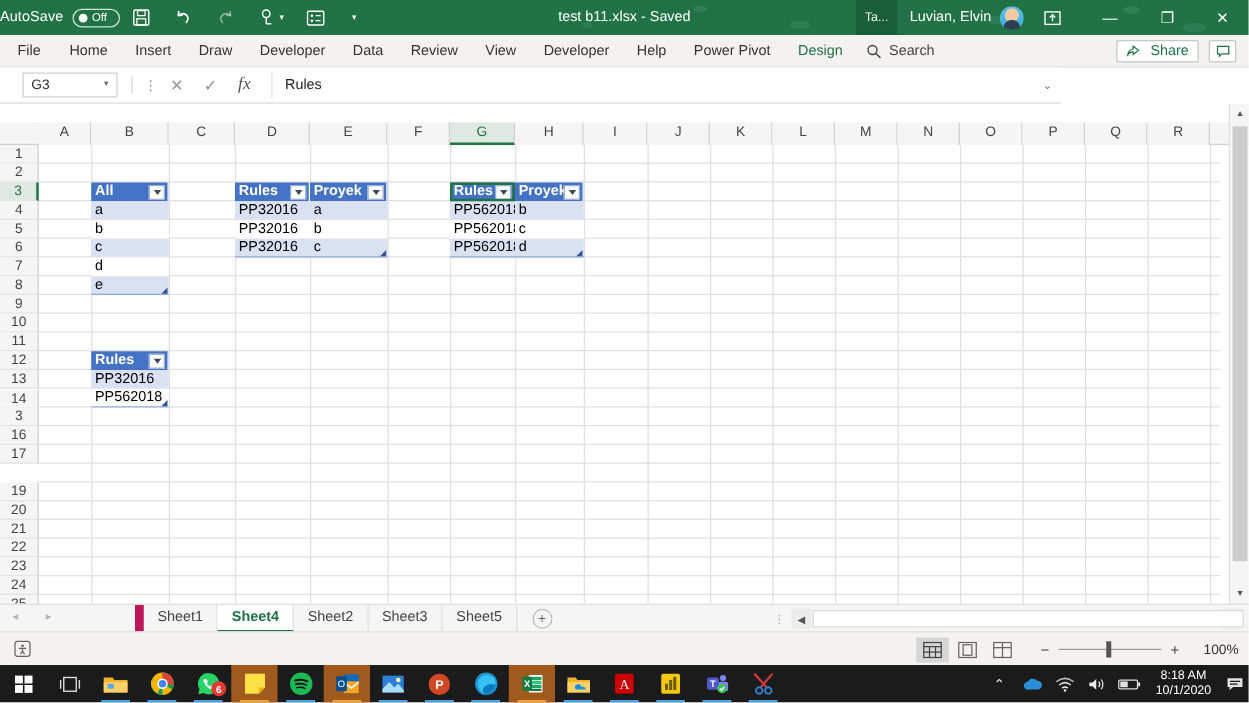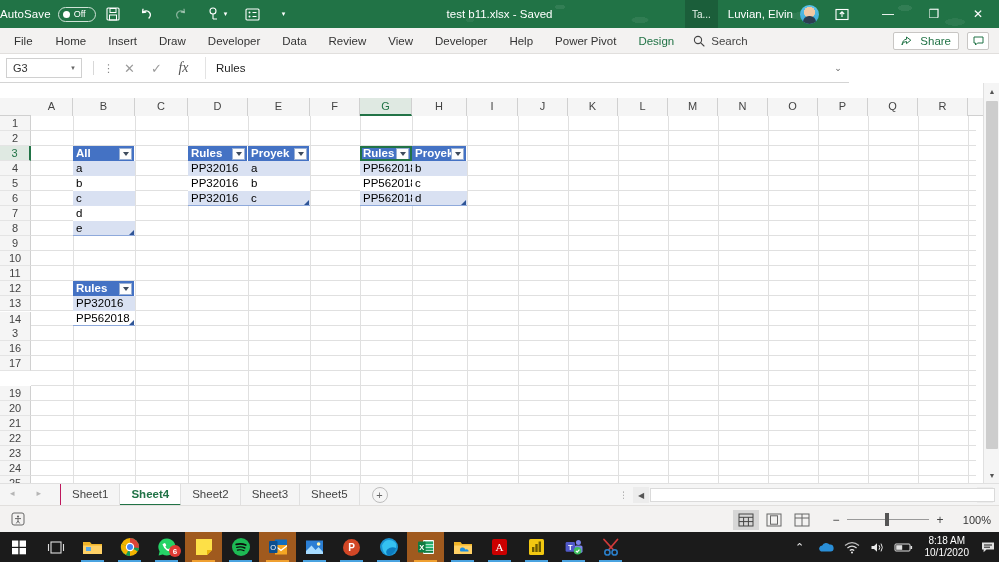--- a/index.html
+++ b/index.html
@@ -87,21 +87,21 @@
   .comment-btn {
     margin-left:8px; margin-right:6px; border:1px solid #c8c6c4; border-radius:2px;
     width:22px; height:18px; display:flex; align-items:center; justify-content:center;
     color:#217346; background:#fff; font-size:10px;
   }
 
   
   .fbar {
     position:absolute; left:0; top:54px; width:849px; height:29px;
     background:#fff; border-bottom:1px solid #d4d4d4;
-    display:flex; align-items:center;
+    display:flex; align-items:center;padding-left:12px;
   }
   .namebox {
     margin-left:6px; width:76px; height:20px; border:1px solid #d0d0d0; background:#fff;
     display:flex; align-items:center; font-size:11px; color:#333; padding-left:6px;
   }
   .namebox .nb-caret { margin-left:auto; margin-right:5px; font-size:6px; color:#666;}
   .fb-sep { width:1px; height:14px; background:#d8d8d8; margin:0 9px 0 11px;}
   .fb-dots { font-size:11px; color:#888; margin-right:2px;}
   .fb-btn { width:27px; height:22px; display:flex; align-items:center; justify-content:center; font-size:13px; color:#9a9a9a;}
   .fb-fx { font-style:italic; font-family:"Liberation Serif", serif; font-size:14px; color:#555;}
@@ -181,21 +181,21 @@
   .hscroll-area {
     position:absolute; left:0; top:483px; width:999px; height:22px; background:#f5f5f5;
     border-top:1px solid #e0e0e0;
   }
   .sheet-nav { position:absolute; left:10px; top:4px; display:flex; gap:22px; color:#b5b5b5; font-size:9px;}
   .tabs { position:absolute; left:60px; top:0; height:22px; display:flex; align-items:center; }
   .stab {
     font-size:11.5px; color:#444; padding:0 11px; height:22px; line-height:21px;
     border-right:1px solid #e0e0e0;
   }
-  .stab.first { border-left:1px solid #be185d; }
+  .stab.first { border-left:7px solid #be185d;margin-left:48px; }
   .stab.active { color:#217346; font-weight:bold; background:#fff; border-bottom:2px solid #217346; height:22px;}
   .addsheet { margin-left:12px; width:16px; height:16px; border-radius:50%; border:1px solid #bdbdbd; color:#666; font-size:11px; display:flex; align-items:center; justify-content:center;}
   .hsb { position:absolute; right:6px; top:3px; width:374px; height:16px; display:flex; align-items:center;}
   .hsb-dots { font-size:9px; color:#999; margin-right:5px;}
   .hsb-arrow { width:16px; height:16px; display:flex; align-items:center; justify-content:center; font-size:8px; color:#555; background:#ececec;}
   .hsb-track { flex:1; height:14px; background:#ececec; margin:0 1px; position:relative;}
   .hsb-thumb { position:absolute; left:0; top:0; height:14px; width:345px; background:#fff; border:1px solid #dadada;}
 
   
   .statusbar {

